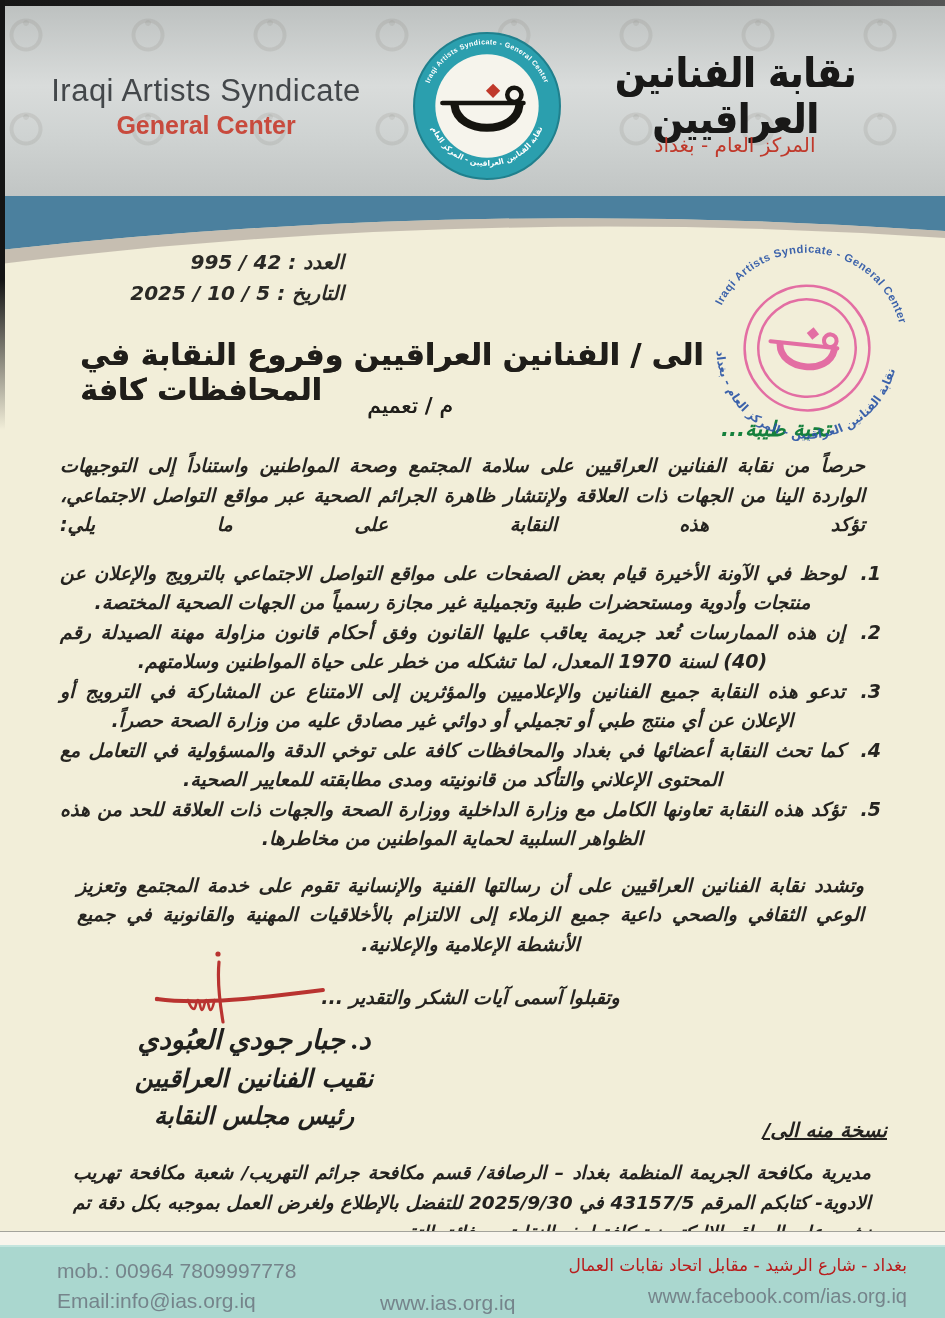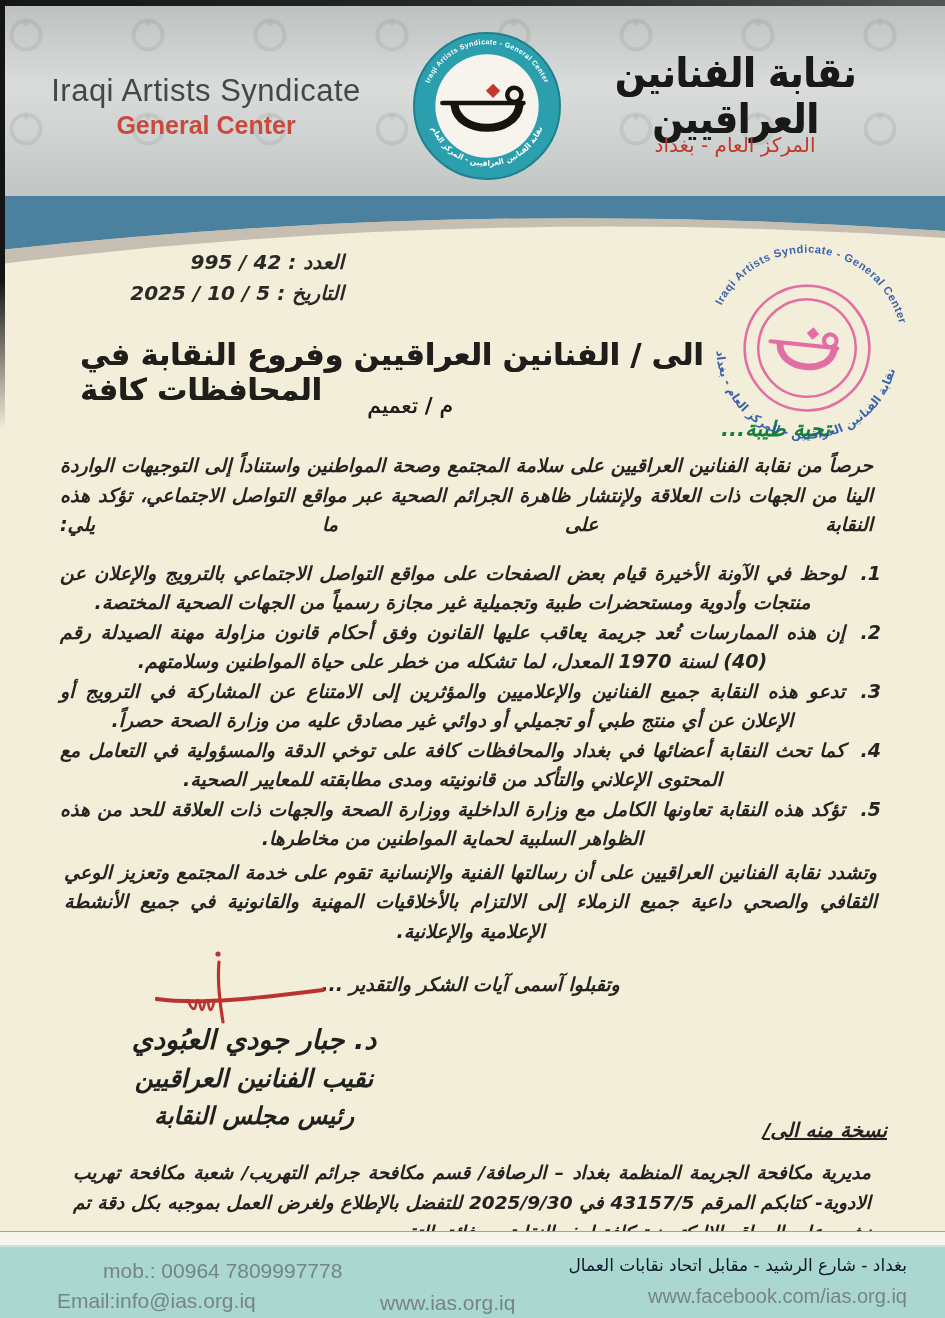--- a/index.html
+++ b/index.html
@@ -43,51 +43,51 @@
   .to-line{position:absolute;top:337px;left:80px;width:700px;text-align:left;direction:rtl;
            font-size:30px;font-weight:bold;color:#201e1a;text-shadow:.5px 0 0 #201e1a;}
   .subject-line{position:absolute;top:393px;left:80px;width:660px;text-align:center;direction:rtl;
            font-size:22px;font-weight:normal;color:#201e1a;text-shadow:.5px 0 0 #201e1a;}
   .greeting{position:absolute;top:417px;right:115px;direction:rtl;
            font-size:21px;font-weight:bold;font-style:italic;color:#15803d;}
 
   
   .body-text{position:absolute;top:451px;left:60px;right:64px;direction:rtl;
              font-size:19px;font-weight:bold;font-style:italic;color:#262420;line-height:29.5px;}
-  .intro{margin:0 8px 19px 0;text-align:justify;text-align-last:justify;}
+  .intro{margin:0 16px 19px 0;text-align:justify;text-align-last:justify;}
   .li{display:flex;margin:0;}
   .li .num{flex:0 0 36px;width:36px;}
   .li .txt{flex:1;text-align:justify;text-align-last:center;}
-  .closing{margin:4px;text-align:justify;text-align-last:center;}
+  .closing{margin:17px;text-align:justify;text-align-last:center;}
   .thanks{margin:24px 0 0 0;text-align:center;}
 
   
   .signatory{position:absolute;left:78px;top:1020px;width:352px;text-align:center;direction:rtl;
              font-weight:bold;font-style:italic;color:#20201e;}
-  .sig-name{font-size:27px;line-height:40px;}
+  .sig-name{font-size:27px;line-height:40px;font-family:Liberation Serif, serif;}
   .sig-t1{font-size:25px;line-height:38px;}
   .sig-t2{font-size:24px;line-height:36px;}
 
   
   .cc{position:absolute;left:57px;right:58px;top:1118px;direction:rtl;color:#24221f;}
   .cc-head{text-align:right;font-size:20px;font-weight:bold;font-style:italic;
            text-decoration:underline;margin:0 0 14px 0;}
   .cc-body{font-size:18.5px;font-weight:bold;font-style:italic;line-height:30px;
            text-align:justify;margin:16px;}
 
   
   .footer-gap{position:absolute;left:0;top:1231px;width:945px;height:13px;
               background:#f8f5ec;border-top:1px solid #a3a39b;}
   .footer{position:absolute;left:0;top:1245px;width:945px;height:73px;background:#aad7cf;
           border-top:2px solid #c4e5de;font-family:"Liberation Sans",sans-serif;color:#75848b;}
-  .f-mob{position:absolute;left:57px;top:12px;font-size:21px;margin-left:46px;}
+  .f-mob{position:absolute;left:57px;top:12px;font-size:21px;}
   .f-email{position:absolute;left:57px;top:42px;font-size:21px;}
   .f-site{position:absolute;left:380px;top:44px;font-size:21px;}
   .f-addr{position:absolute;right:38px;top:8px;font-size:17px;direction:rtl;
-          font-family:"DejaVu Sans",sans-serif;color:#0f172a;}
+          font-family:"DejaVu Sans",sans-serif;color:#b91c1c;}
   .f-fb{position:absolute;right:38px;top:38px;font-size:20px;}
 </style>
 </head>
 <body>
 
 <div class="page">
 
   <div class="hdr">
     <div class="t-en">Iraqi Artists Syndicate</div>
     <div class="s-en">General Center</div>

